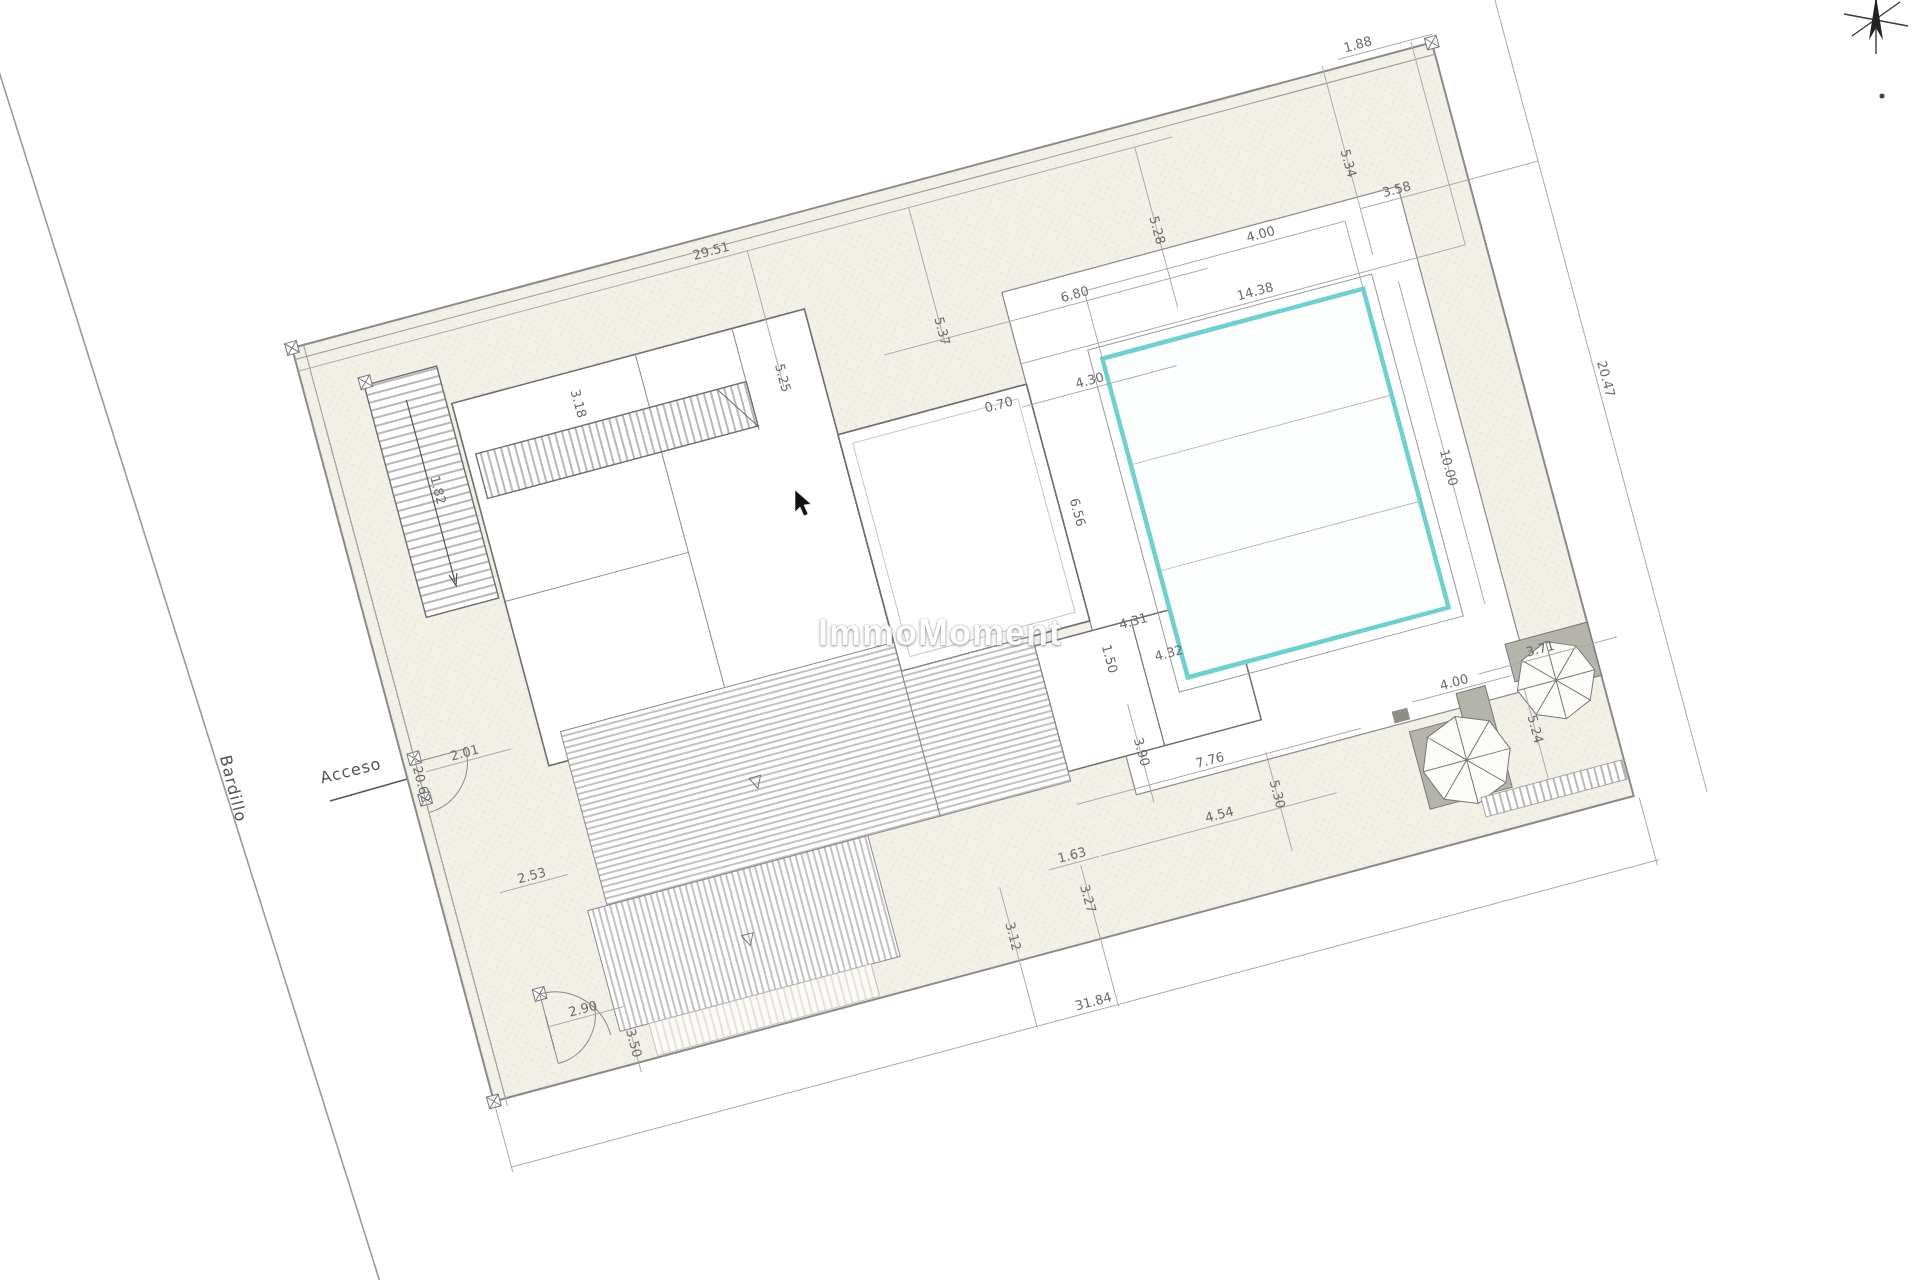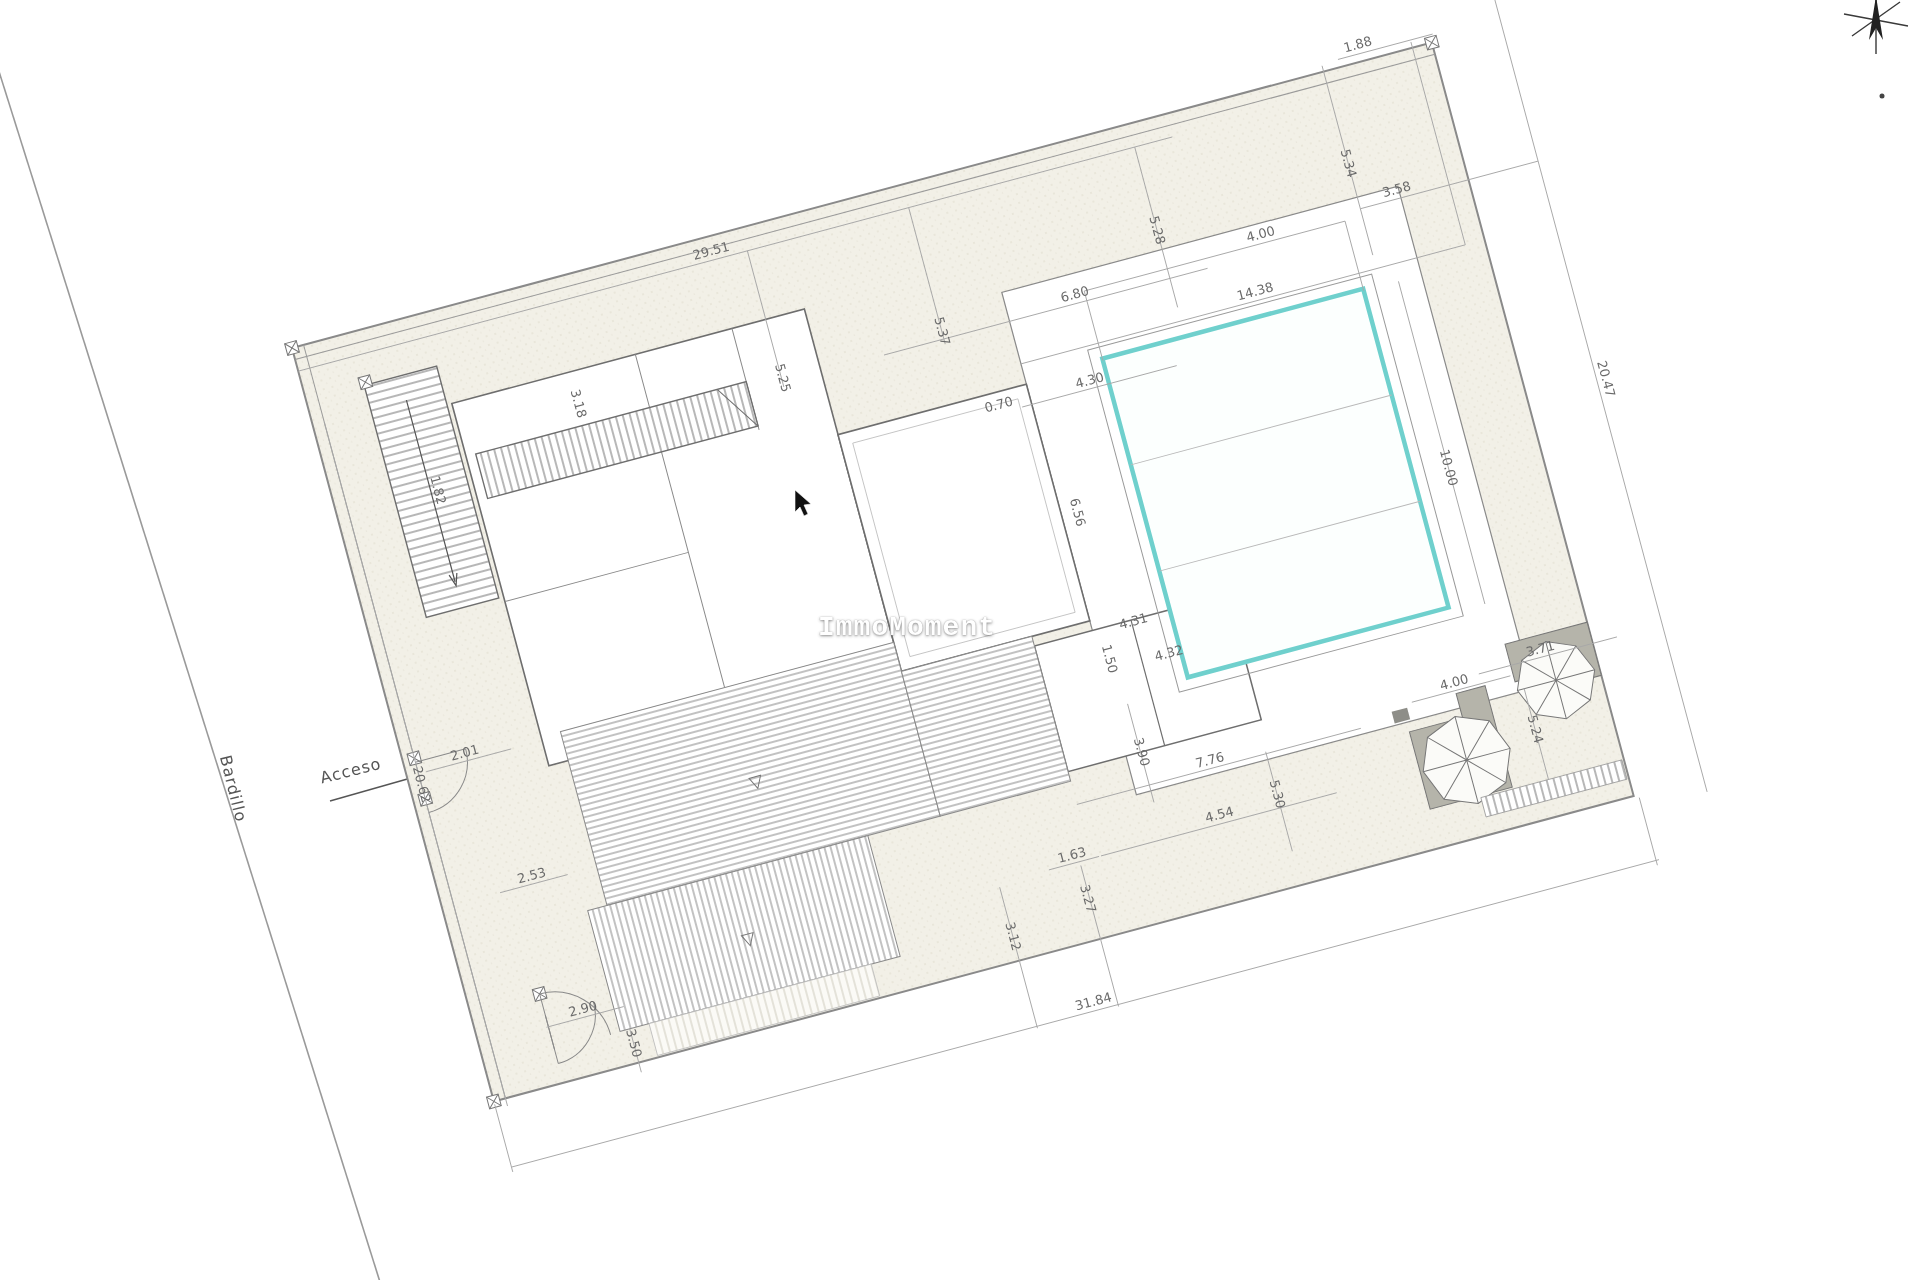--- a/index.html
+++ b/index.html
@@ -1,22 +1,22 @@
 <!DOCTYPE html>
 <html><head>
 <meta charset="utf-8">
 <style>
   html,body{margin:0;padding:0;background:#ffffff;}
   .canvas{position:relative;width:1920px;height:1280px;background:#fff;overflow:hidden;
           font-family:"DejaVu Sans",sans-serif;}
   .plan-svg{position:absolute;left:0;top:0;}
-  .watermark{position:absolute;left:818px;top:612px;font-weight:bold;font-size:28px;
+  .watermark{position:absolute;left:818px;top:612px;font-weight:bold;font-size:36px;
              letter-spacing:1px;color:#ffffff;opacity:0.92;
              text-shadow:0 1px 3px rgba(110,110,110,.85),0 0 1px #9a9a9a;
-             font-family:Liberation Mono, monospace;pointer-events:none;}
+             font-family:Liberation Sans, sans-serif;pointer-events:none;}
   text.dim{font-family:"DejaVu Sans",sans-serif;font-size:13px;fill:#6a6a6a;}
   text.street{font-family:"DejaVu Sans",sans-serif;font-size:16px;fill:#555;letter-spacing:1px;}
 </style>
 </head>
 <body>
 
 <div class="canvas">
 
 <svg class="plan-svg" width="1920" height="1280" viewBox="0 0 1920 1280">
   <defs>

